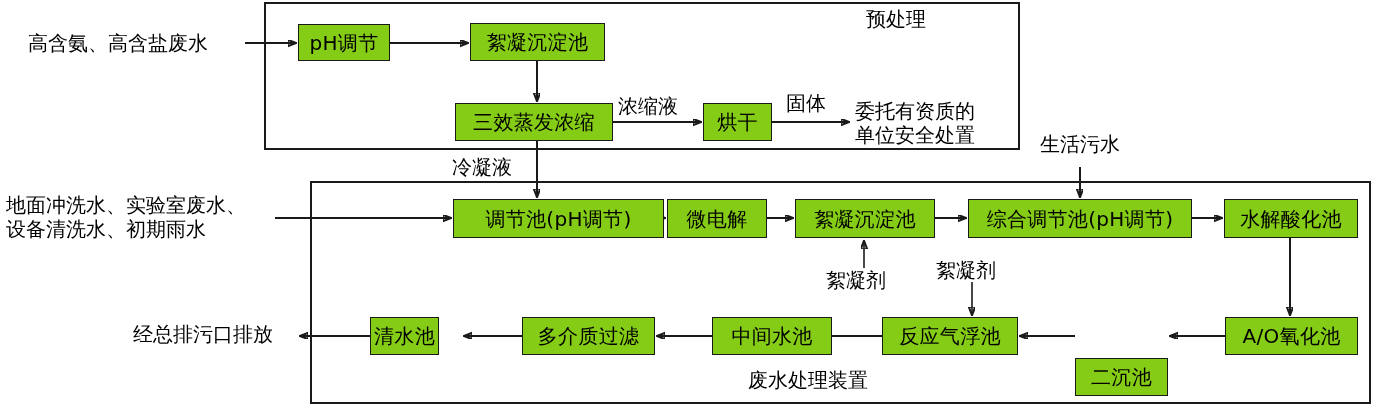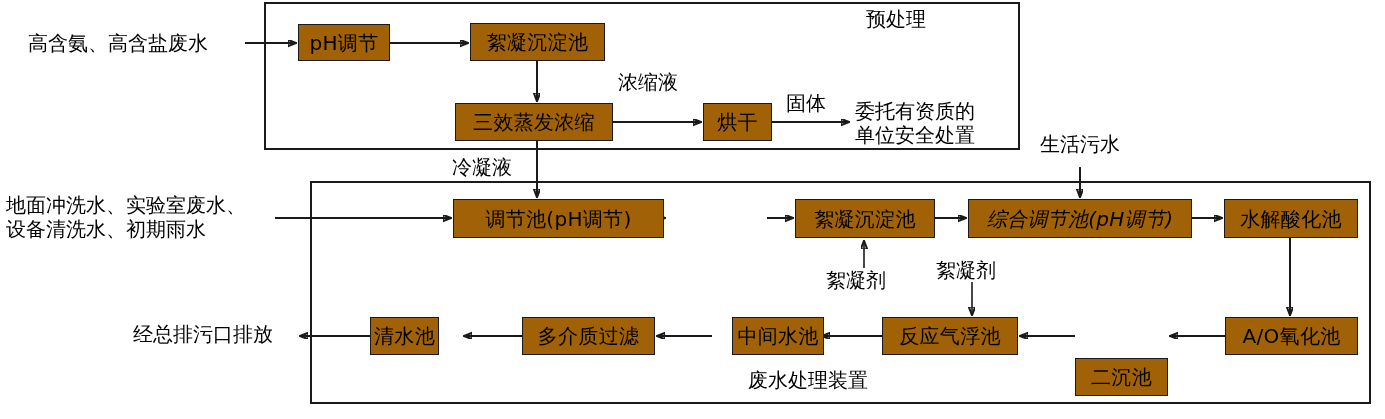--- a/index.html
+++ b/index.html
@@ -32,21 +32,21 @@
   }
   svg.wires .container-rect {
     fill: none;
     stroke: #1a1a1a;
     stroke-width: 2;
   }
   .node {
     position: absolute;
     box-sizing: border-box;
     border: 1.8px solid #1a1a1a;
-    background: #a16207;
+    background: #84cc16;
     display: flex;
     align-items: center;
     justify-content: center;
     font-size: 20px;
     line-height: 1;
     color: #000000;
     white-space: nowrap;
     letter-spacing: 0.3px;
   }
   .freetext {
@@ -134,48 +134,49 @@
   <div class="freetext" style="left:6px; top:193px;">地面冲洗水、实验室废水、
 设备清洗水、初期雨水</div>
 
   <div class="freetext" style="left:1040px; top:132px;">生活污水</div>
 
   <div class="freetext center" style="left:855px; top:99px;">委托有资质的
 单位安全处置</div>
 
   <div class="freetext" style="left:133px; top:322px;">经总排污口排放</div>
 
-  <div class="freetext" style="left:618px; top:70px;font-family:Liberation Serif, serif;">浓缩液</div>
+  <div class="freetext" style="left:618px; top:94px;font-family:Liberation Serif, serif;">浓缩液</div>
   <div class="freetext" style="left:786px; top:91px;">固体</div>
   <div class="freetext" style="left:452px; top:155px;">冷凝液</div>
   <div class="freetext" style="left:826px; top:268px;">絮凝剂</div>
   <div class="freetext" style="left:936px; top:258px;">絮凝剂</div>
 
   <div class="node" style="left:298px; top:24px; width:92px; height:37px;">pH调节</div>
 
   <div class="node" style="left:470px; top:23px; width:135px; height:38px;">絮凝沉淀池</div>
 
   <div class="node" style="left:455px; top:103px; width:158px; height:38px;">三效蒸发浓缩</div>
 
   <div class="node" style="left:703px; top:103px; width:69px; height:38px;">烘干</div>
 
   <div class="node" style="left:453px; top:199px; width:211px; height:39px;">调节池(pH调节)</div>
 
+  <div class="node" style="left:667px; top:199px; width:100px; height:39px;">微电解</div>
 
   <div class="node" style="left:795px; top:199px; width:140px; height:39px;">絮凝沉淀池</div>
 
-  <div class="node" style="left:968px; top:199px; width:224px; height:39px;font-style:italic;">综合调节池(pH调节)</div>
+  <div class="node" style="left:968px; top:199px; width:224px; height:39px;">综合调节池(pH调节)</div>
 
   <div class="node" style="left:1224px; top:199px; width:134px; height:39px;">水解酸化池</div>
 
   <div class="node" style="left:1225px; top:317px; width:133px; height:38px;">A/O氧化池</div>
 
   <div class="node" style="left:1075px; top:317px; width:93px; height:38px;margin-top:41px;">二沉池</div>
 
   <div class="node" style="left:882px; top:317px; width:136px; height:38px;">反应气浮池</div>
 
-  <div class="node" style="left:712px; top:317px; width:92px; height:38px;margin-left:20px;">中间水池</div>
+  <div class="node" style="left:712px; top:317px; width:120px; height:38px;">中间水池</div>
 
   <div class="node" style="left:522px; top:317px; width:133px; height:38px;">多介质过滤</div>
 
   <div class="node" style="left:370px; top:317px; width:69px; height:38px;">清水池</div>
 
 </div>
 
 </body></html>

